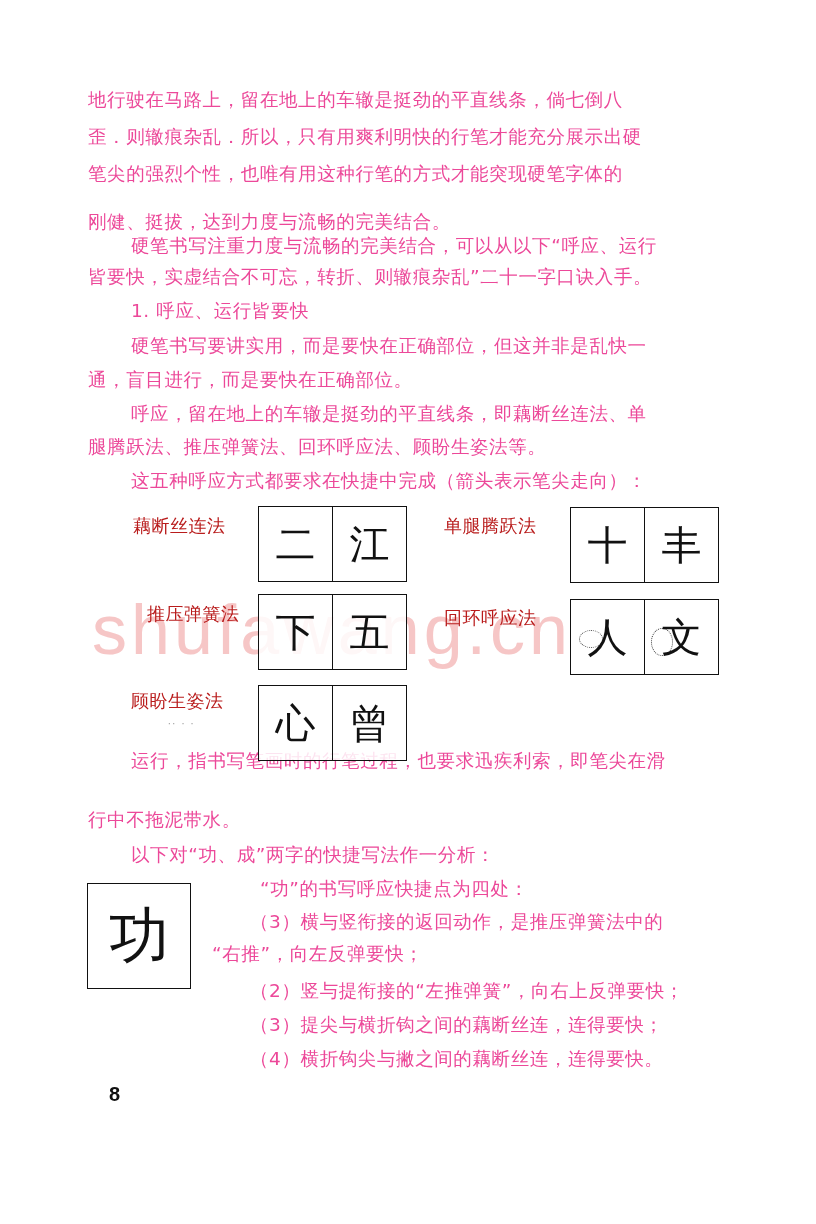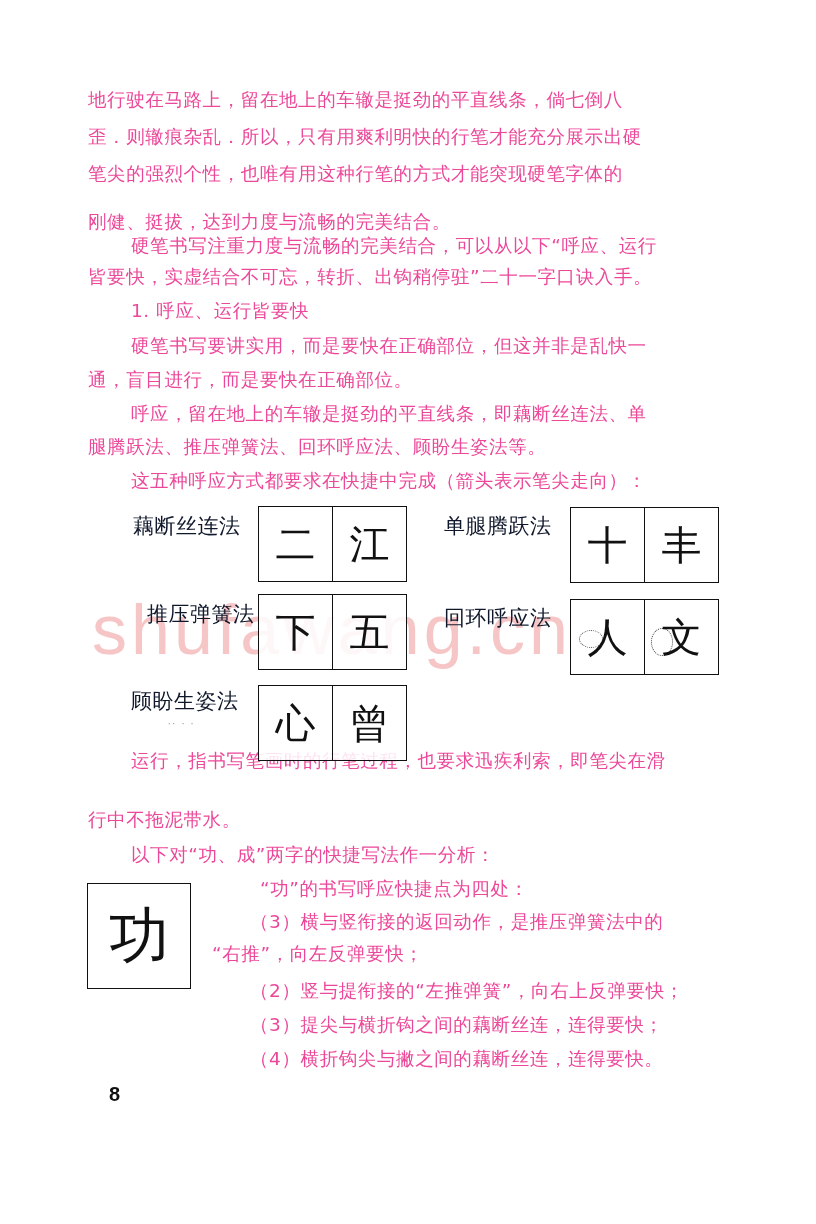--- a/index.html
+++ b/index.html
@@ -12,21 +12,21 @@
     letter-spacing:0.6px; color:#ec4899;
   }
   .indent { left:131px; }
   .bold { font-weight:normal; }
   .watermark {
     position:absolute; left:92px; top:588px; font-size:70px; line-height:84px;
     color:#f6c6c6; font-family:"Liberation Sans", sans-serif; letter-spacing:4px;
     z-index:0; white-space:nowrap;
   }
   .label {
-    position:absolute; font-size:21px; line-height:22px; color:#0f172a; white-space:nowrap; z-index:2;
+    position:absolute; font-size:18px; line-height:22px; color:#b91c1c; white-space:nowrap; z-index:2;
     letter-spacing:0.5px;
   }
   .grid {
     position:absolute; display:flex; border:1.6px solid #111; background:rgba(255,255,255,0.85); z-index:2;
   }
   .cell {
     width:73px; height:74px; display:flex; align-items:center; justify-content:center;
     font-family:"DejaVu Serif", serif; font-size:40px; color:#111;
   }
   .cell + .cell { border-left:1.6px solid #111; }
@@ -47,21 +47,21 @@
 <body>
 
 <div class="watermark">shufawang.cn</div>
 
 <div class="line" style="top:89px">地行驶在马路上，留在地上的车辙是挺劲的平直线条，倘七倒八</div>
 <div class="line" style="top:126px">歪．则辙痕杂乱．所以，只有用爽利明快的行笔才能充分展示出硬</div>
 <div class="line" style="top:163px">笔尖的强烈个性，也唯有用这种行笔的方式才能突现硬笔字体的</div>
 <div class="line" style="top:211px">刚健、挺拔，达到力度与流畅的完美结合。</div>
 
 <div class="line indent" style="top:235px">硬笔书写注重力度与流畅的完美结合，可以从以下“呼应、运行</div>
-<div class="line" style="top:266px">皆要快，实虚结合不可忘，转折、出钩稍停驻”二十一字口诀入手。</div>
+<div class="line" style="top:266px">皆要快，实虚结合不可忘，转折、则辙痕杂乱”二十一字口诀入手。</div>
 
 <div class="line indent bold" style="top:300px">1. 呼应、运行皆要快</div>
 
 <div class="line indent" style="top:335px">硬笔书写要讲实用，而是要快在正确部位，但这并非是乱快一</div>
 <div class="line" style="top:369px">通，盲目进行，而是要快在正确部位。</div>
 
 <div class="line indent" style="top:403px">呼应，留在地上的车辙是挺劲的平直线条，即藕断丝连法、单</div>
 <div class="line" style="top:436px">腿腾跃法、推压弹簧法、回环呼应法、顾盼生姿法等。</div>
 
 <div class="line indent" style="top:470px">这五种呼应方式都要求在快捷中完成（箭头表示笔尖走向）：</div>

